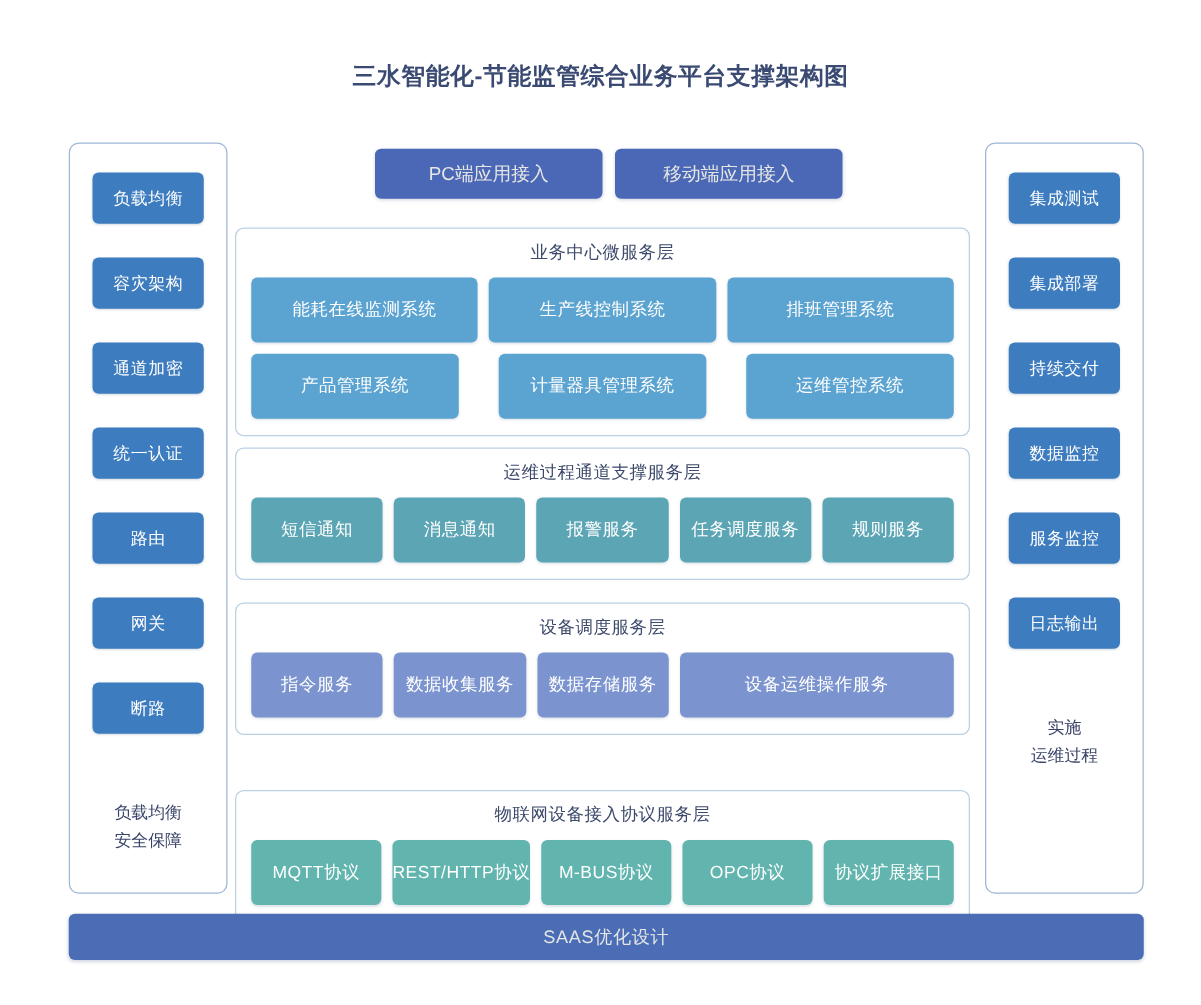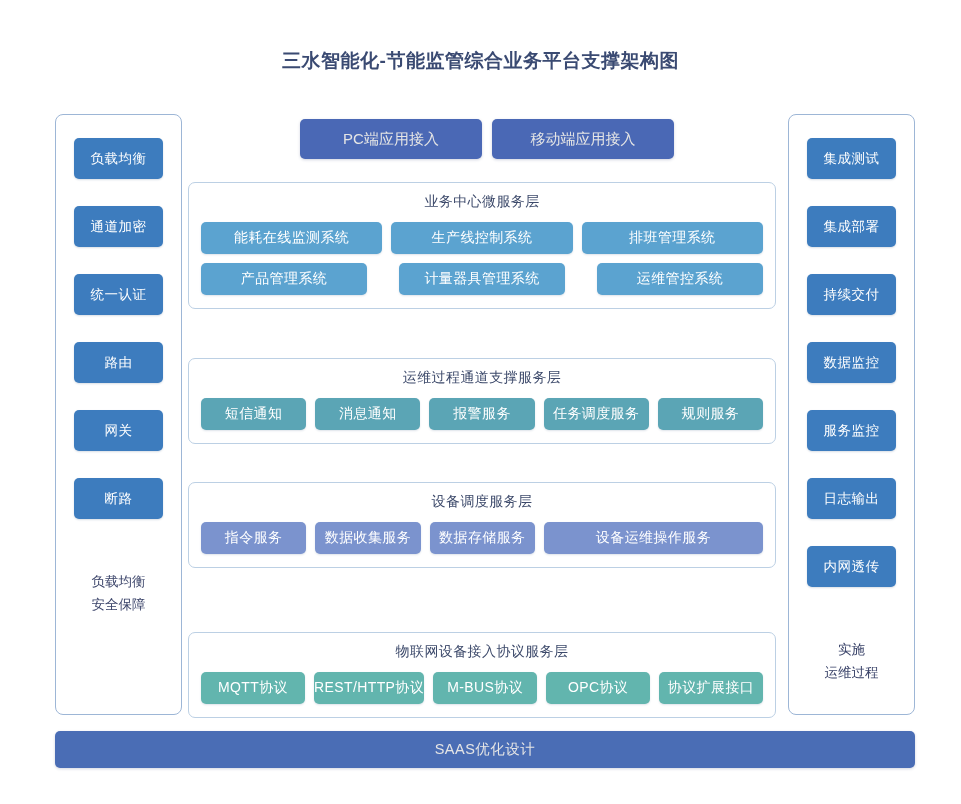--- a/index.html
+++ b/index.html
@@ -118,21 +118,21 @@
     letter-spacing: 0.4px;
   }
   .layer-row {
     display: flex;
     gap: 9px;
   }
   .layer-row + .layer-row { margin-top: 9px; gap: 32px; }
 
   .node {
     flex: 1 1 0;
-    height: 32px;
+    height: 52px;
     border-radius: 5px;
     color: #ffffff;
     font-size: 14px;
     display: flex;
     align-items: center;
     justify-content: center;
     letter-spacing: 0.4px;
     box-shadow: 0 1px 2px rgba(50,80,120,0.16);
     white-space: nowrap;
   }
@@ -171,41 +171,41 @@
 </head>
 <body>
 
 <div id="diagram">
 
   <div class="page-title">三水智能化-节能监管综合业务平台支撑架构图</div>
 
   <div class="side-col left">
     <div id="left-chips">
         <div class="side-chip">负载均衡</div>
+        <div class="side-chip">容灾架构</div>
         <div class="side-chip">通道加密</div>
         <div class="side-chip">统一认证</div>
         <div class="side-chip">路由</div>
         <div class="side-chip">网关</div>
         <div class="side-chip">断路</div>
       </div>
     <div class="side-caption">
       <div>负载均衡</div>
       <div>安全保障</div>
     </div>
   </div>
 
   <div class="side-col right">
     <div id="right-chips">
         <div class="side-chip">集成测试</div>
         <div class="side-chip">集成部署</div>
         <div class="side-chip">持续交付</div>
         <div class="side-chip">数据监控</div>
         <div class="side-chip">服务监控</div>
         <div class="side-chip">日志输出</div>
-        <div class="side-chip">内网透传</div>
       </div>
     <div class="side-caption">
       <div>实施</div>
       <div>运维过程</div>
     </div>
   </div>
 
   <div class="access-row" id="access-row">
       <div class="access-chip">PC端应用接入</div>
       <div class="access-chip">移动端应用接入</div>

